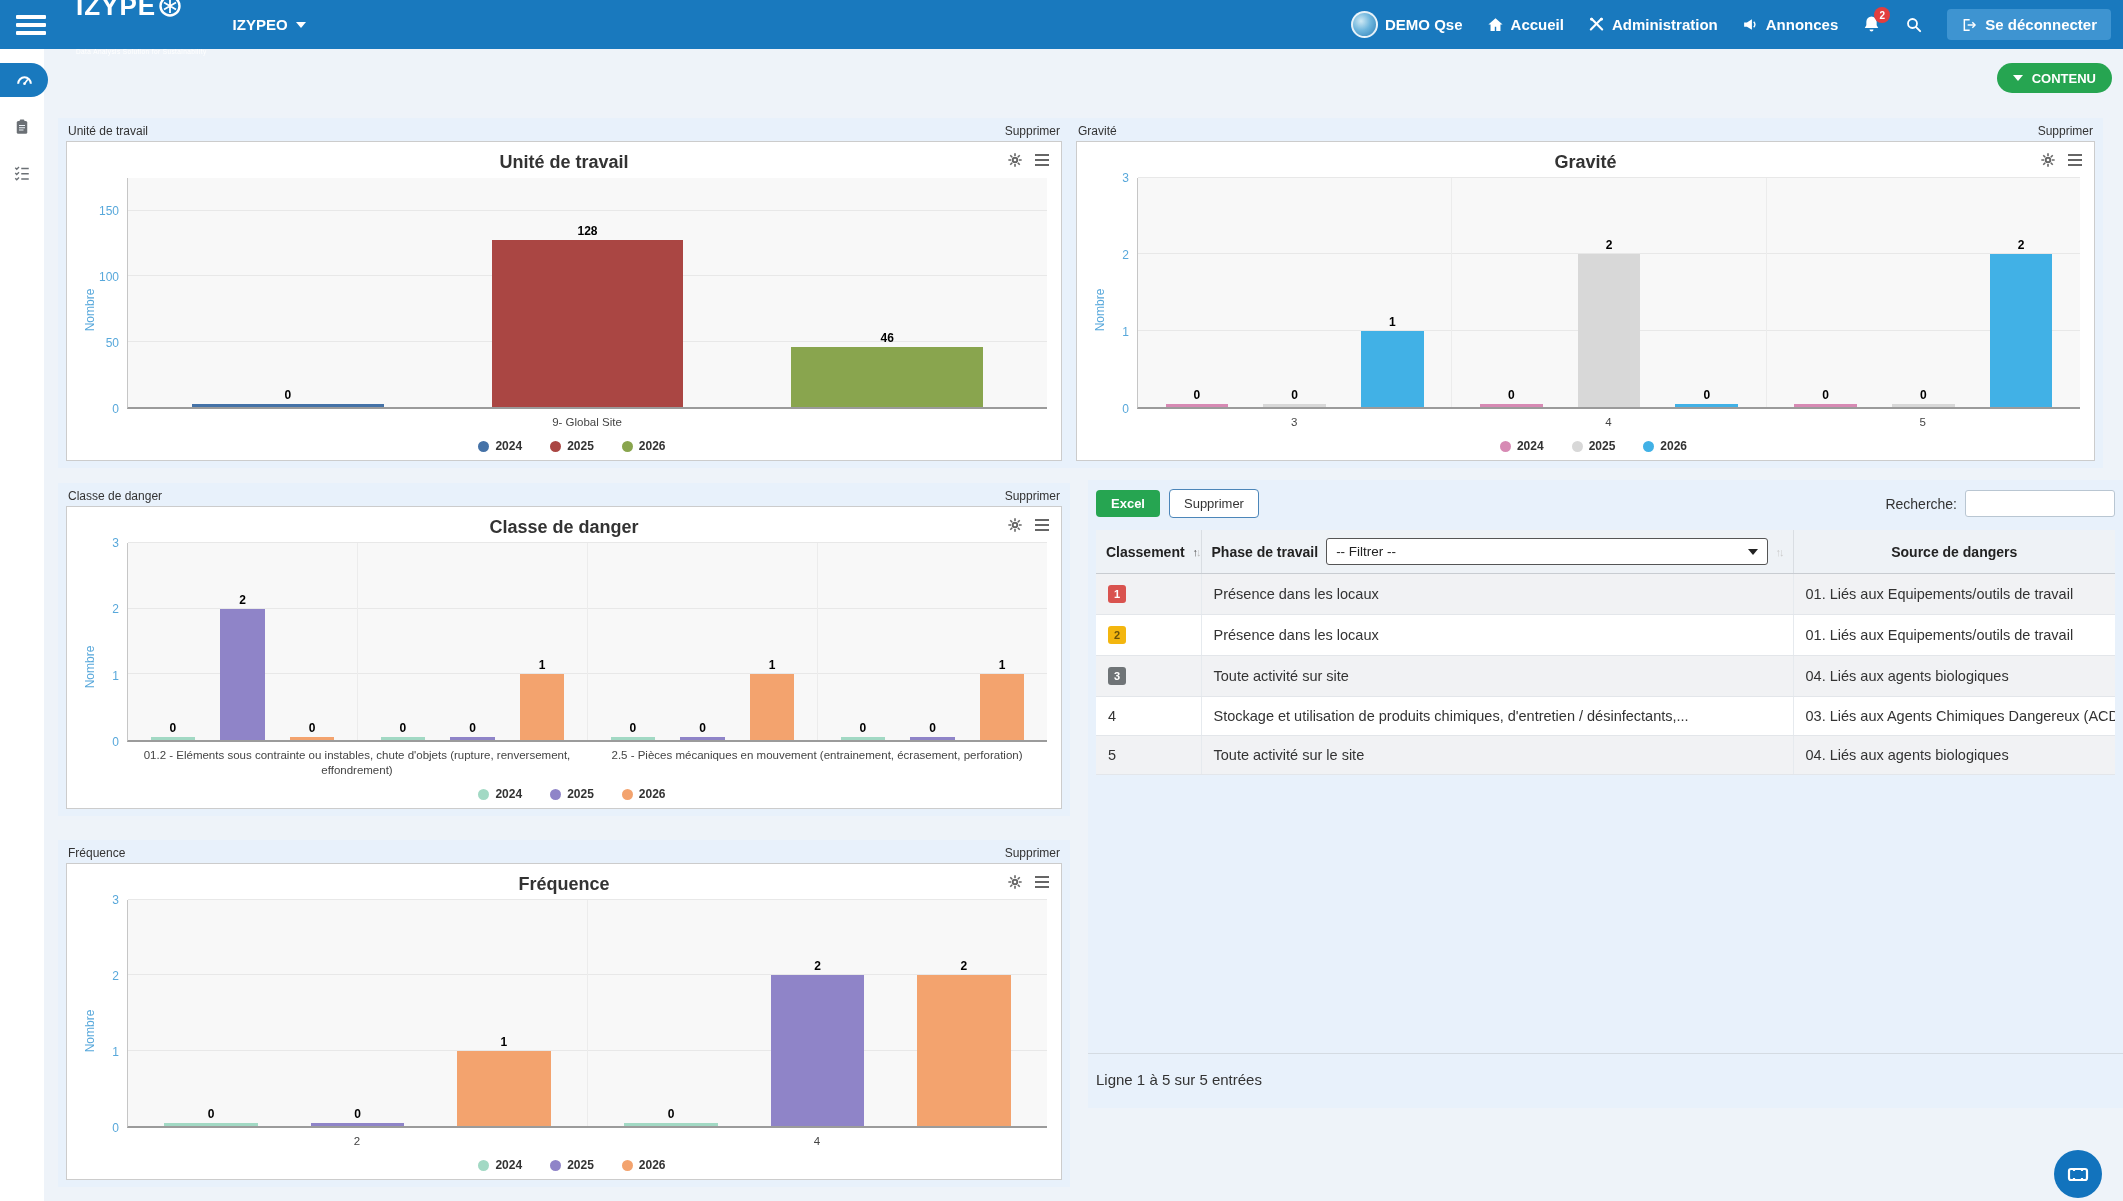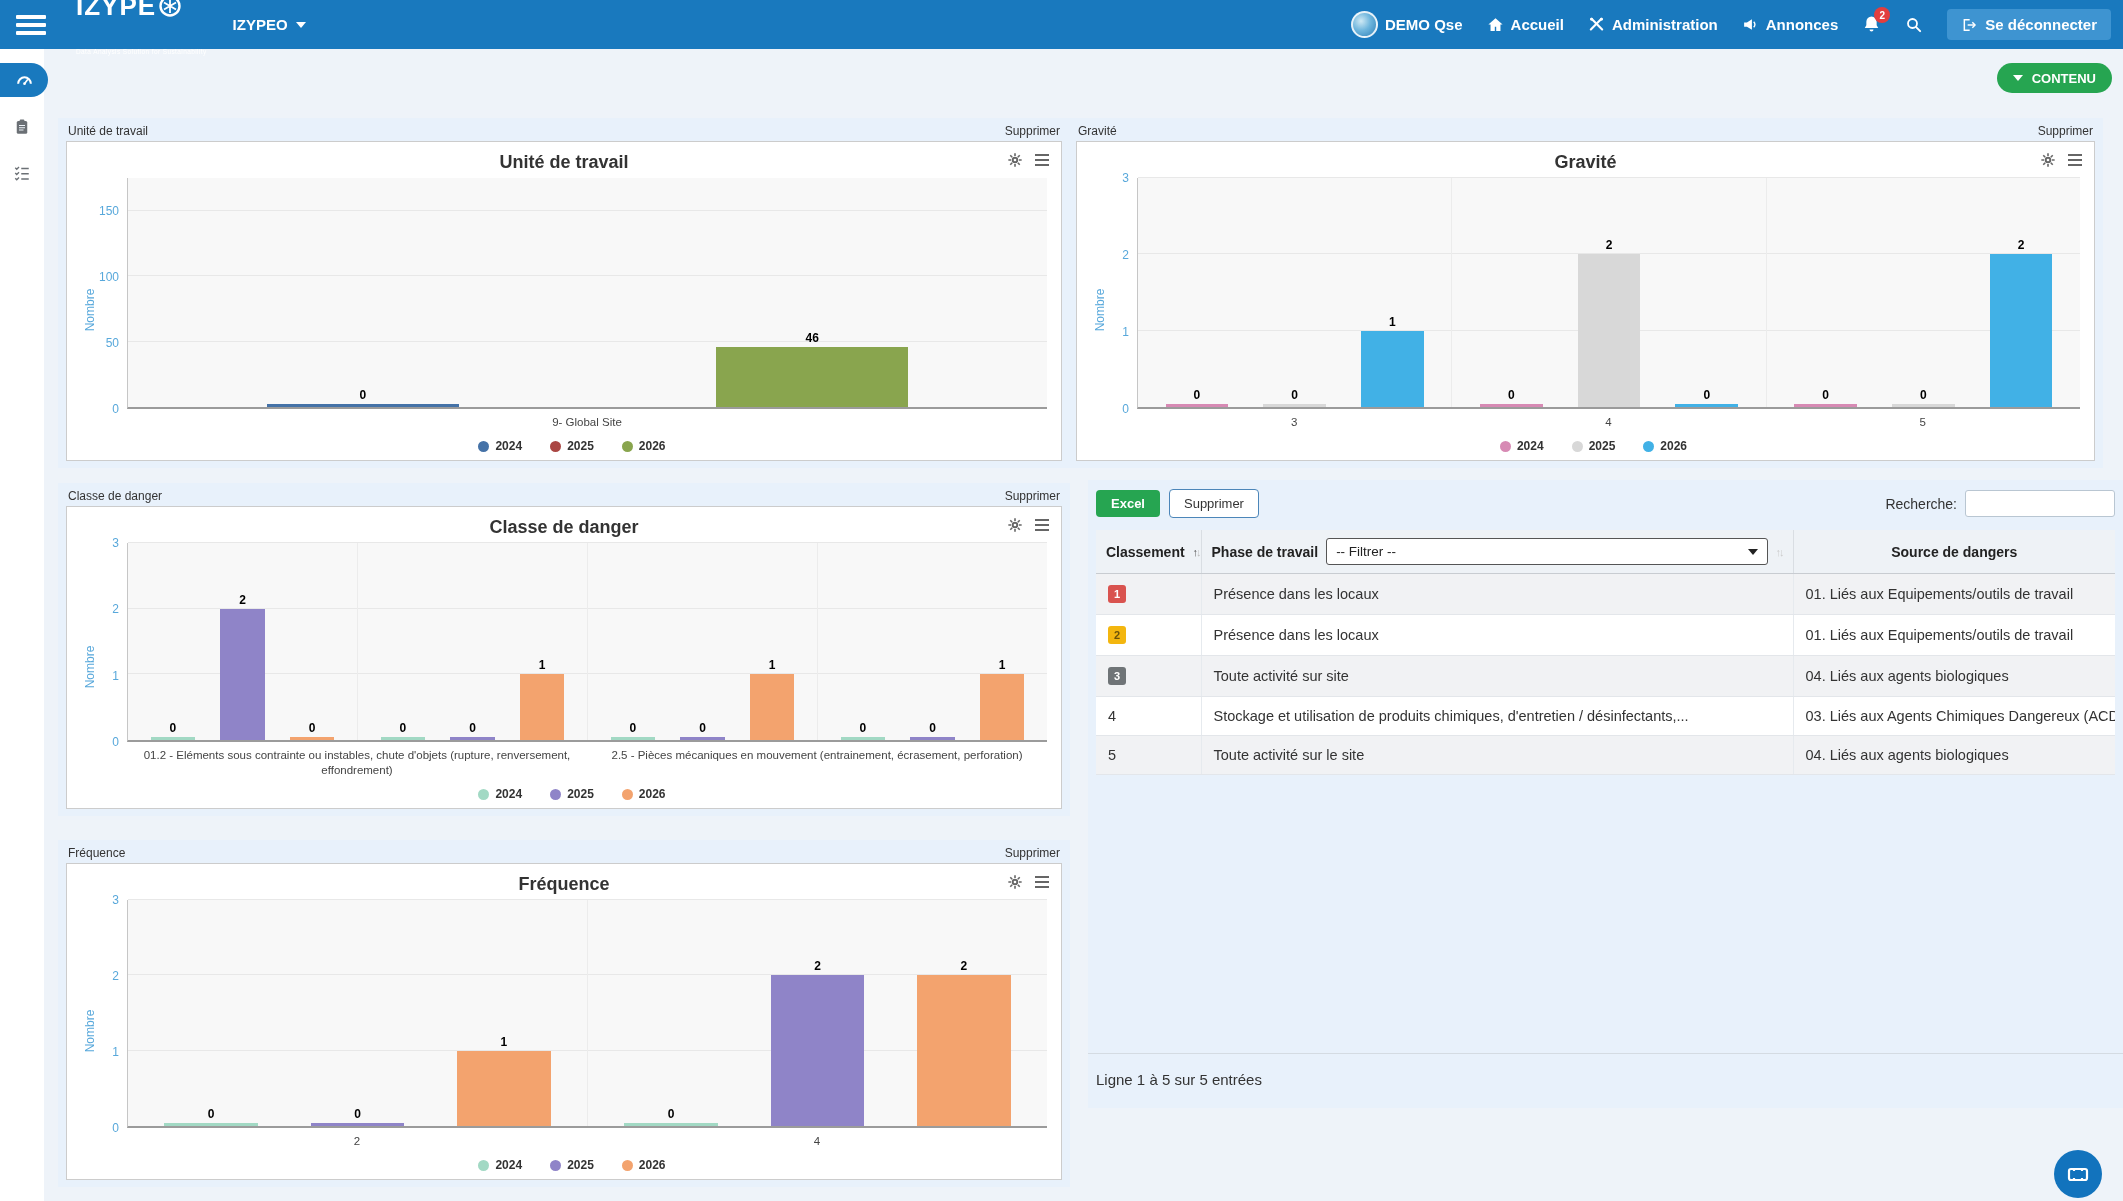--- a/index.html
+++ b/index.html
@@ -266,20 +266,24 @@
             </div>
             <div class="plot">
               <div class="gridline" style="bottom: 28.5714%;"></div>
               <div class="gridline" style="bottom: 57.1429%;"></div>
               <div class="gridline" style="bottom: 85.7143%;"></div>
               <div class="groups">
                 <div class="group">
                   <div class="slot">
                     <div class="dlabel">0</div>
                     <div class="bar" style="background: rgb(69, 114, 167); height: 3px;"></div>
+                  </div>
+                  <div class="slot">
+                    <div class="dlabel">128</div>
+                    <div class="bar" style="background: rgb(170, 70, 67); height: 73.1429%;"></div>
                   </div>
                   <div class="slot">
                     <div class="dlabel">46</div>
                     <div class="bar" style="background: rgb(137, 165, 78); height: 26.2857%;"></div>
                   </div>
                 </div>
               </div>
             </div>
           </div>
           <div class="xlabels">

